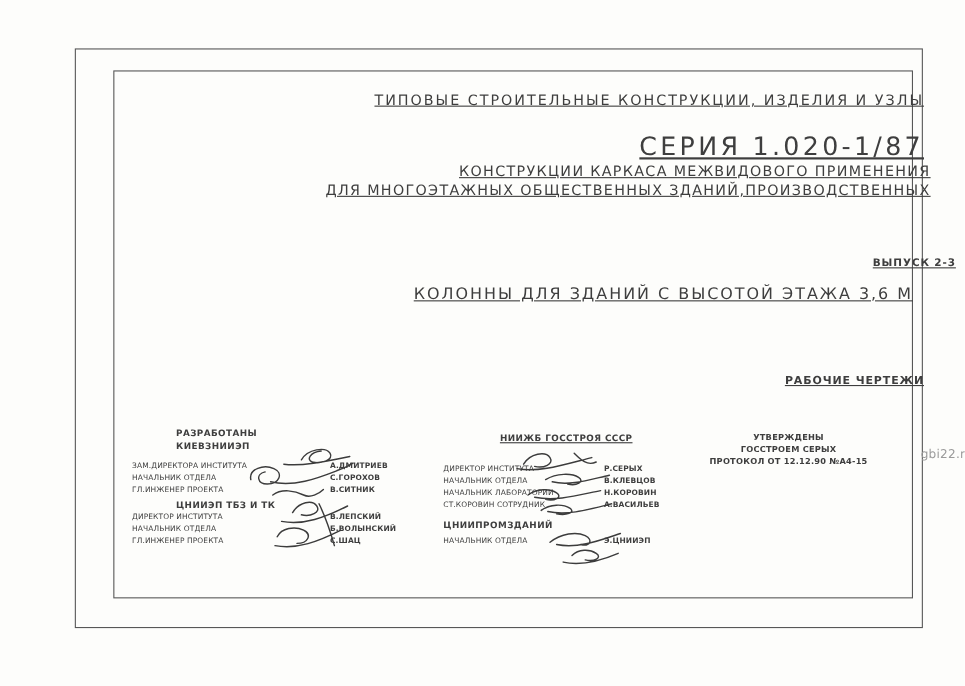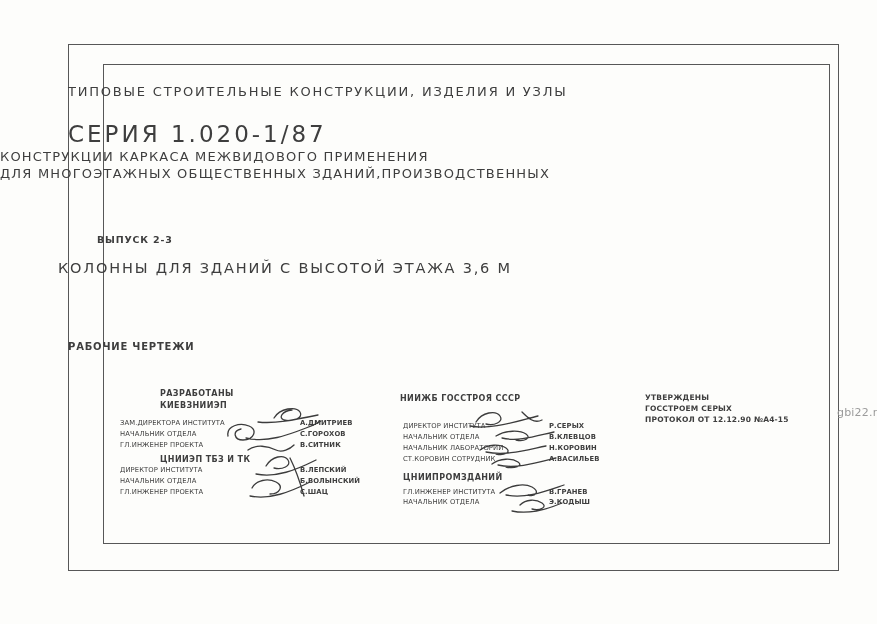--- a/index.html
+++ b/index.html
@@ -11,36 +11,36 @@
   }
   .page{
     position:absolute;left:0;top:0;width:877px;height:624px;
     background:#fdfdfb;color:#3e3e3e;
   }
   .frame{position:absolute;box-sizing:border-box;border:1.5px solid #575757;}
   .outer{left:68px;top:44px;width:771px;height:527px;}
   .inner{left:103px;top:64px;width:727px;height:480px;}
 
   .t{position:absolute;white-space:nowrap;color:#3e3e3e;}
-  .center{text-align:left;}
+  .center{text-align:right;text-decoration:underline;}
 
   .doc-header{font-size:13px;letter-spacing:1.8px;}
   .series{font-size:23px;letter-spacing:3px;}
   .sub{font-size:13px;letter-spacing:1.2px;}
   .issue{font-size:9.5px;font-weight:700;letter-spacing:0.8px;margin-left:29px;}
   .volume{font-size:14.5px;letter-spacing:1.8px;}
   .doctype{font-size:10px;font-weight:700;letter-spacing:0.8px;}
 
   .chead{font-size:8px;font-weight:700;letter-spacing:0.4px;}
   .cblock{position:absolute;}
   .crow{position:relative;height:11px;white-space:nowrap;}
   .crow .role{position:absolute;left:0;top:0;font-size:6.8px;letter-spacing:0.1px;}
   .crow .pname{position:absolute;left:var(--noff);top:0;font-size:6.8px;font-weight:700;letter-spacing:0.1px;}
 
-  .approved div{font-size:7.5px;font-weight:700;line-height:11px;letter-spacing:0.2px;}
+  .approved div{font-size:7.5px;font-weight:700;line-height:11px;letter-spacing:0.2px;text-align:center;}
 
   svg.sig{position:absolute;}
   svg.sig path{stroke:#3c3c3c;fill:none;stroke-width:1.3;stroke-linecap:round;}
 
   .watermark{position:absolute;left:837px;top:406px;font-size:11px;color:#9b9b9b;letter-spacing:0.2px;}
 </style>
 </head>
 <body>
 
 <div class="page">
@@ -132,26 +132,22 @@
     <path d="M14 14 C20 4 34 2 38 8 C42 14 32 18 24 16 M8 18 C28 22 52 14 76 8 M60 4 C66 10 72 16 80 12"></path>
     <path d="M34 28 C44 22 58 22 64 26 C70 30 62 34 54 32 M40 30 C56 34 74 28 92 24"></path>
     <path d="M18 42 C26 36 38 36 44 40 C50 44 42 48 34 46 M24 44 C44 48 64 42 84 38"></path>
     <path d="M30 56 C38 50 50 50 56 54 C62 58 52 61 44 59 M36 57 C54 61 74 55 94 50"></path>
   </svg>
 
   <div class="t chead" style="left:403px;top:473px;">ЦНИИПРОМЗДАНИЙ</div>
 
   <div class="cblock" style="left:403px;top:488px;width:220px;--noff:146px;">
     <div class="crow" style="height:10px;">
-      <span class="role">ГЛ.ИНЖЕНЕР ИНСТИТУТА</span>
-      <span class="pname">В.ГРАНЕВ</span>
-    </div>
-    <div class="crow" style="height:10px;">
       <span class="role">НАЧАЛЬНИК ОТДЕЛА</span>
-      <span class="pname">Э.КОДЫШ</span>
+      <span class="pname">Э.ЦНИИЭП</span>
     </div>
   </div>
 
   <svg class="sig" style="left:492px;top:479px;" width="75" height="38" viewBox="0 0 75 38">
     <path d="M8 14 C18 6 32 4 40 8 C48 12 44 18 36 16 M14 16 C34 20 54 12 72 6"></path>
     <path d="M28 26 C34 20 44 20 50 24 C56 28 48 32 40 30 M20 32 C38 36 56 30 70 24"></path>
   </svg>
 
   <div class="cblock approved" style="left:645px;top:392px;">
     <div>УТВЕРЖДЕНЫ</div>

